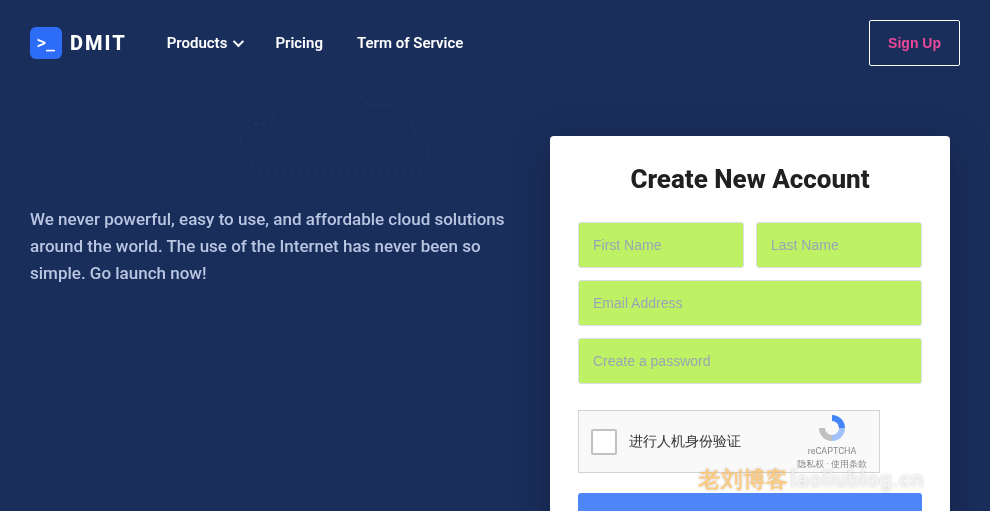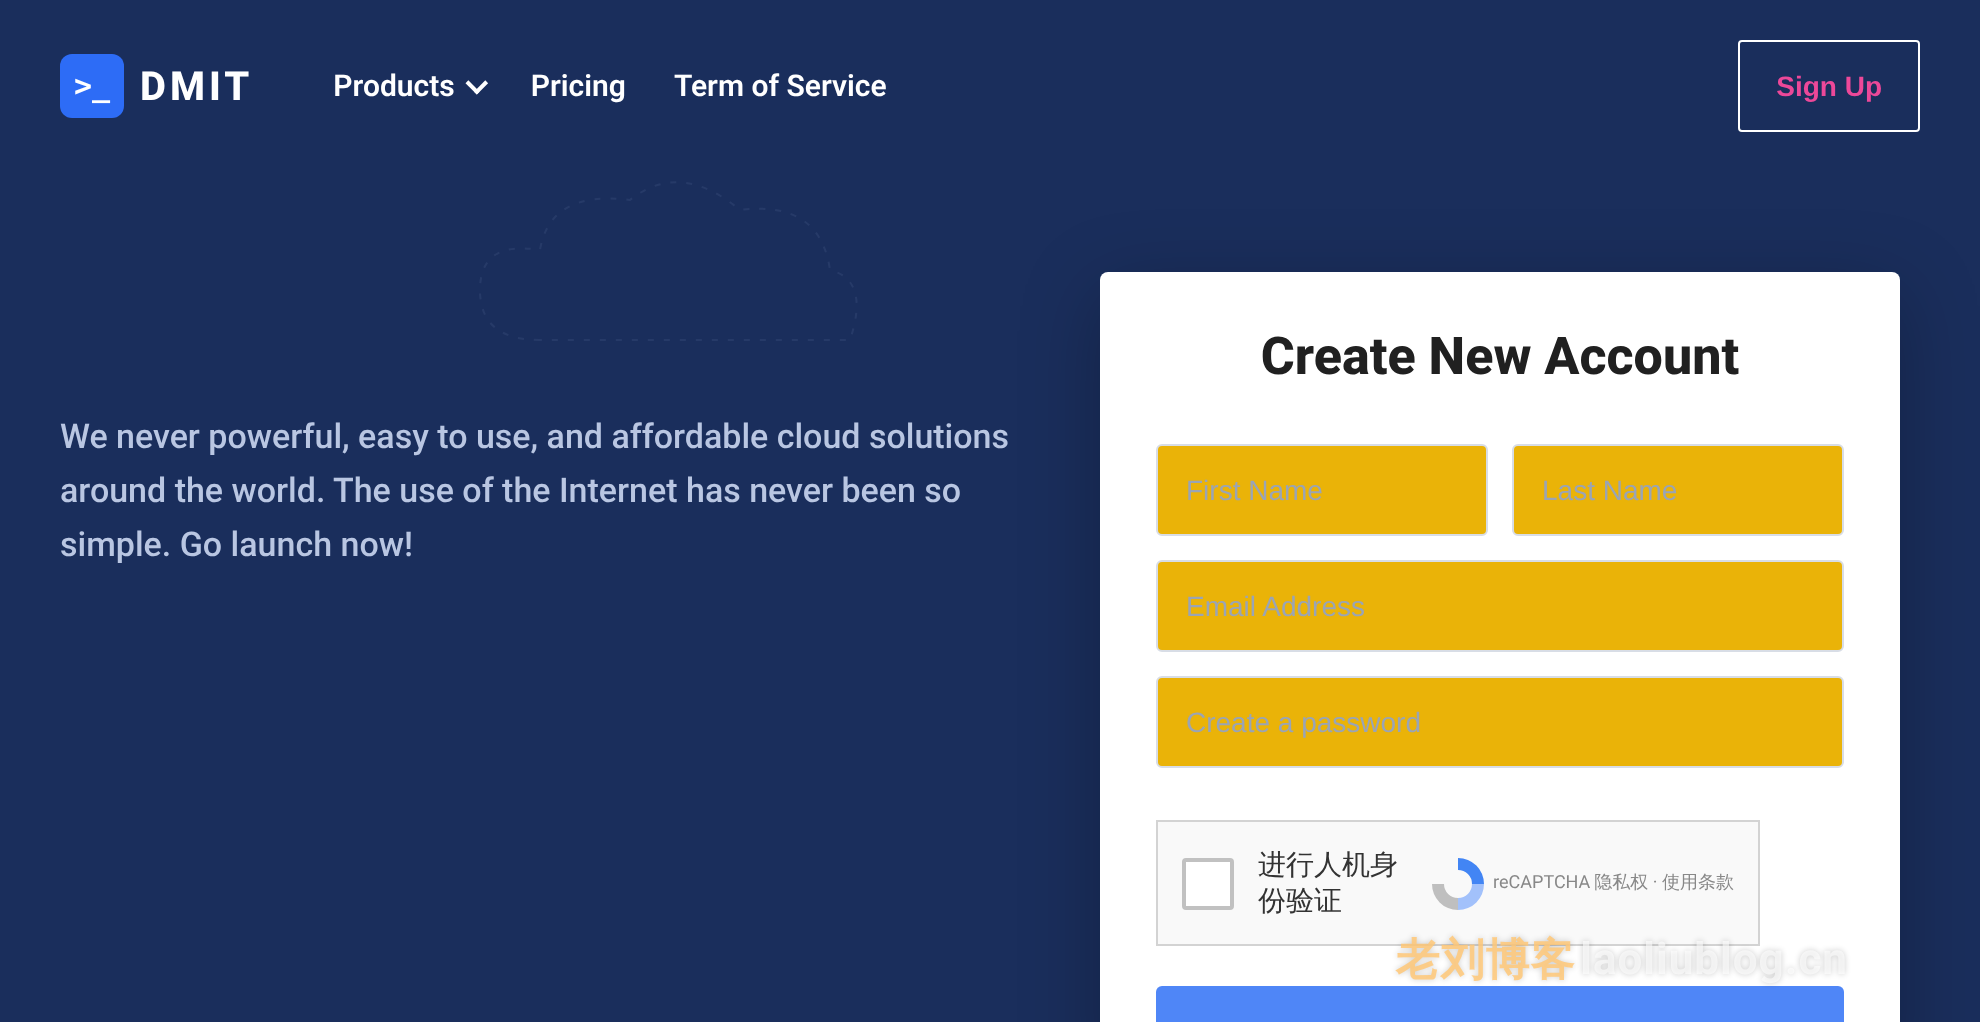--- a/index.html
+++ b/index.html
@@ -37,21 +37,21 @@
     font-family: monospace;
     font-weight: bold;
     font-size: 15px;
     color: #fff;
   }
   .logo-text {
     font-weight: 800;
     letter-spacing: 2px;
     font-size: 20px;
   }
-  .nav { display: flex; gap: 24px; align-items: center; text-align: right; }
+  .nav { display: flex; gap: 34px; align-items: center; text-align: right; }
   .nav-item {
     font-weight: 600;
     font-size: 15px;
     color: #fff;
     cursor: pointer;
     display: flex;
     align-items: center;
     gap: 6px;
   }
   .chev {
@@ -122,21 +122,21 @@
   }
   .row { display: flex; gap: 12px; margin-bottom: 12px; }
   .row .input { flex: 1; }
   .input {
     width: 100%;
     border: 1px solid #d8dde6;
     border-radius: 3px;
     padding: 14px 14px;
     font-size: 14px;
     color: #222;
-    background: #eab308;
+    background: #bef264;
     outline: none;
   }
   .input::placeholder { color: #9aa4b5; }
   .mb { margin-bottom: 12px; }
 
   
   .captcha {
     border: 1px solid #d3d3d3;
     background: #f9f9f9;
     height: 63px;
@@ -159,21 +159,21 @@
   .captcha-label {
     font-size: 14px;
     color: #333;
     flex: 1;
   }
   .captcha-right {
     text-align: center;
     font-size: 9px;
     color: #888;
     display: flex;
-    flex-direction: row;
+    flex-direction: column;
     align-items: center;
     gap: 2px;
   }
   .captcha-logo {
     width: 32px; height: 32px;
     position: relative;
   }
 
   .create-btn {
     width: 100%;

